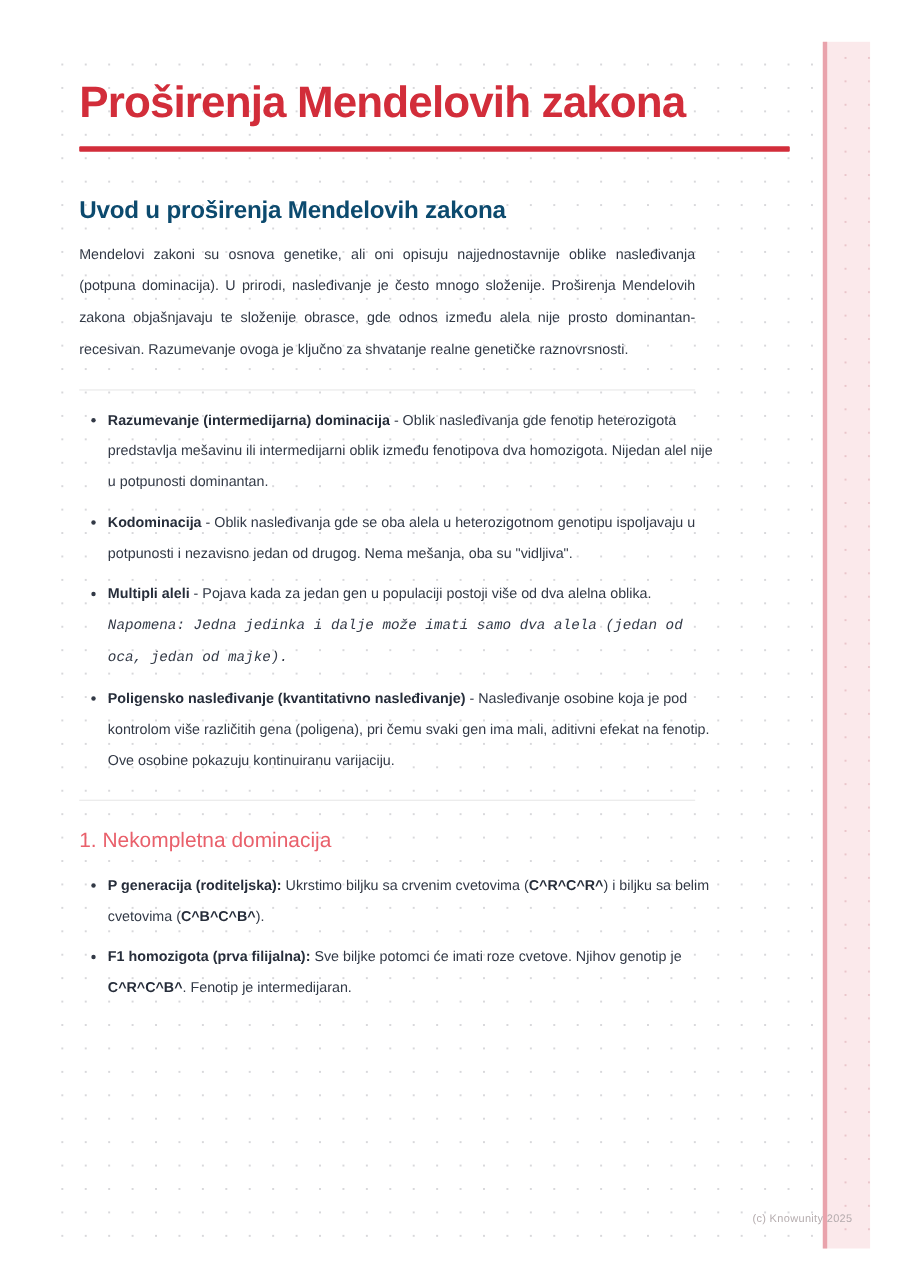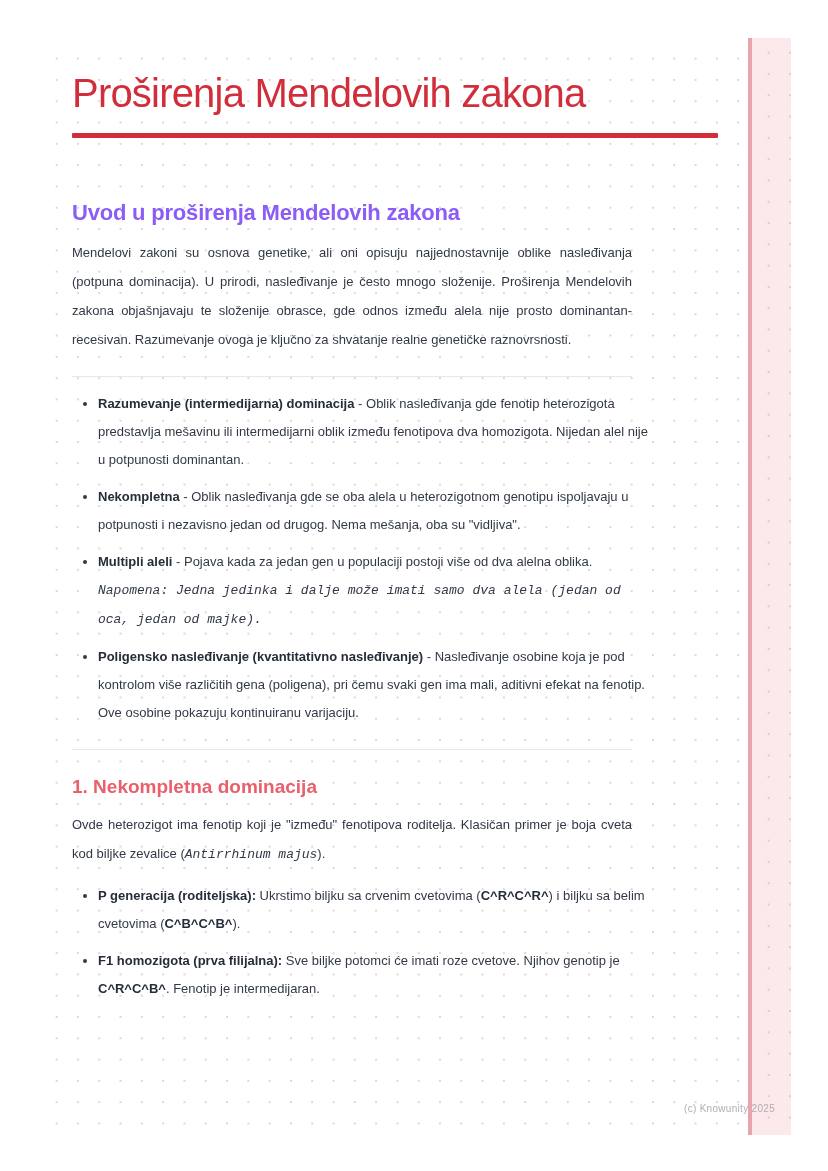--- a/index.html
+++ b/index.html
@@ -29,41 +29,41 @@
     background-position:6px 4px;
     border-left:4px solid #e9a3ac;
   }
   .content {
     position:absolute; left:72px; top:70px;
     width:646px;
   }
   h1.page-title {
     margin:0;
     font-size:40px; line-height:46px;
-    font-weight:400;
+    font-weight:700;
     letter-spacing:-0.8px;
     color:#d22d3a;
   }
   .title-rule {
     width:646px; height:5px;
     background:#d22d3a;
     margin-top:17px;
     border-radius:1px;
   }
   h2.section-heading {
-    margin:60px 0 0 0;
+    margin:38px 0 0 0;
     font-size:22px; line-height:30px;
     font-weight:700;
     letter-spacing:-0.2px;
-    color:#8b5cf6;
+    color:#0c4a6e;
   }
   h3.sub-heading {
     margin:24px 0 0 0;
     font-size:19px; line-height:26px;
-    font-weight:700;
+    font-weight:400;
     color:#e9606b;
   }
   .prose {
     width:560px;
     color:#323946;
     font-size:13px;
     line-height:29px;
   }
   p.body-paragraph {
     margin:10px 0 0 0;
@@ -108,31 +108,30 @@
   <section>
     <h2 class="section-heading">Uvod u proširenja Mendelovih zakona</h2>
     <p class="prose body-paragraph">Mendelovi zakoni su osnova genetike, ali oni opisuju najjednostavnije oblike nasleđivanja (potpuna dominacija). U prirodi, nasleđivanje je često mnogo složenije. Proširenja Mendelovih zakona objašnjavaju te složenije obrasce, gde odnos između alela nije prosto dominantan-recesivan. Razumevanje ovoga je ključno za shvatanje realne genetičke raznovrsnosti.</p>
   </section>
 
   <hr class="divider">
 
   <section>
     <ul class="prose term-list">
       <li><strong>Razumevanje (intermedijarna) dominacija</strong><span> - Oblik nasleđivanja gde fenotip heterozigota predstavlja mešavinu ili intermedijarni oblik između fenotipova dva homozigota. Nijedan alel nije u potpunosti dominantan.</span></li>
-      <li><strong>Nekompletna</strong><span> - Oblik nasleđivanja gde se oba alela u heterozigotnom genotipu ispoljavaju u potpunosti i nezavisno jedan od drugog. Nema mešanja, oba su "vidljiva".</span></li>
+      <li><strong>Kodominacija</strong><span> - Oblik nasleđivanja gde se oba alela u heterozigotnom genotipu ispoljavaju u potpunosti i nezavisno jedan od drugog. Nema mešanja, oba su "vidljiva".</span></li>
       <li><strong>Multipli aleli</strong><span> - Pojava kada za jedan gen u populaciji postoji više od dva alelna oblika. </span><em>Napomena: Jedna jedinka i dalje može imati samo dva alela (jedan od oca, jedan od majke).</em></li>
       <li><strong>Poligensko nasleđivanje (kvantitativno nasleđivanje)</strong><span> - Nasleđivanje osobine koja je pod kontrolom više različitih gena (poligena), pri čemu svaki gen ima mali, aditivni efekat na fenotip. Ove osobine pokazuju kontinuiranu varijaciju.</span></li>
     </ul>
   </section>
 
   <hr class="divider">
 
   <section>
     <h3 class="sub-heading">1. Nekompletna dominacija</h3>
-    <p class="prose body-paragraph"><span>Ovde heterozigot ima fenotip koji je "između" fenotipova roditelja. Klasičan primer je boja cveta kod biljke zevalice (</span><em>Antirrhinum majus</em><span>).</span></p>
     <ul class="prose term-list">
       <li><strong>P generacija (roditeljska):</strong><span> Ukrstimo biljku sa crvenim cvetovima (</span><strong>C^R^C^R^</strong><span>) i biljku sa belim cvetovima (</span><strong>C^B^C^B^</strong><span>).</span></li>
       <li><strong>F1 homozigota (prva filijalna):</strong><span> Sve biljke potomci će imati roze cvetove. Njihov genotip je </span><strong>C^R^C^B^</strong><span>. Fenotip je intermedijaran.</span></li>
     </ul>
   </section>
 
 </main>
 
 <div class="copyright">(c) Knowunity 2025</div>
 

